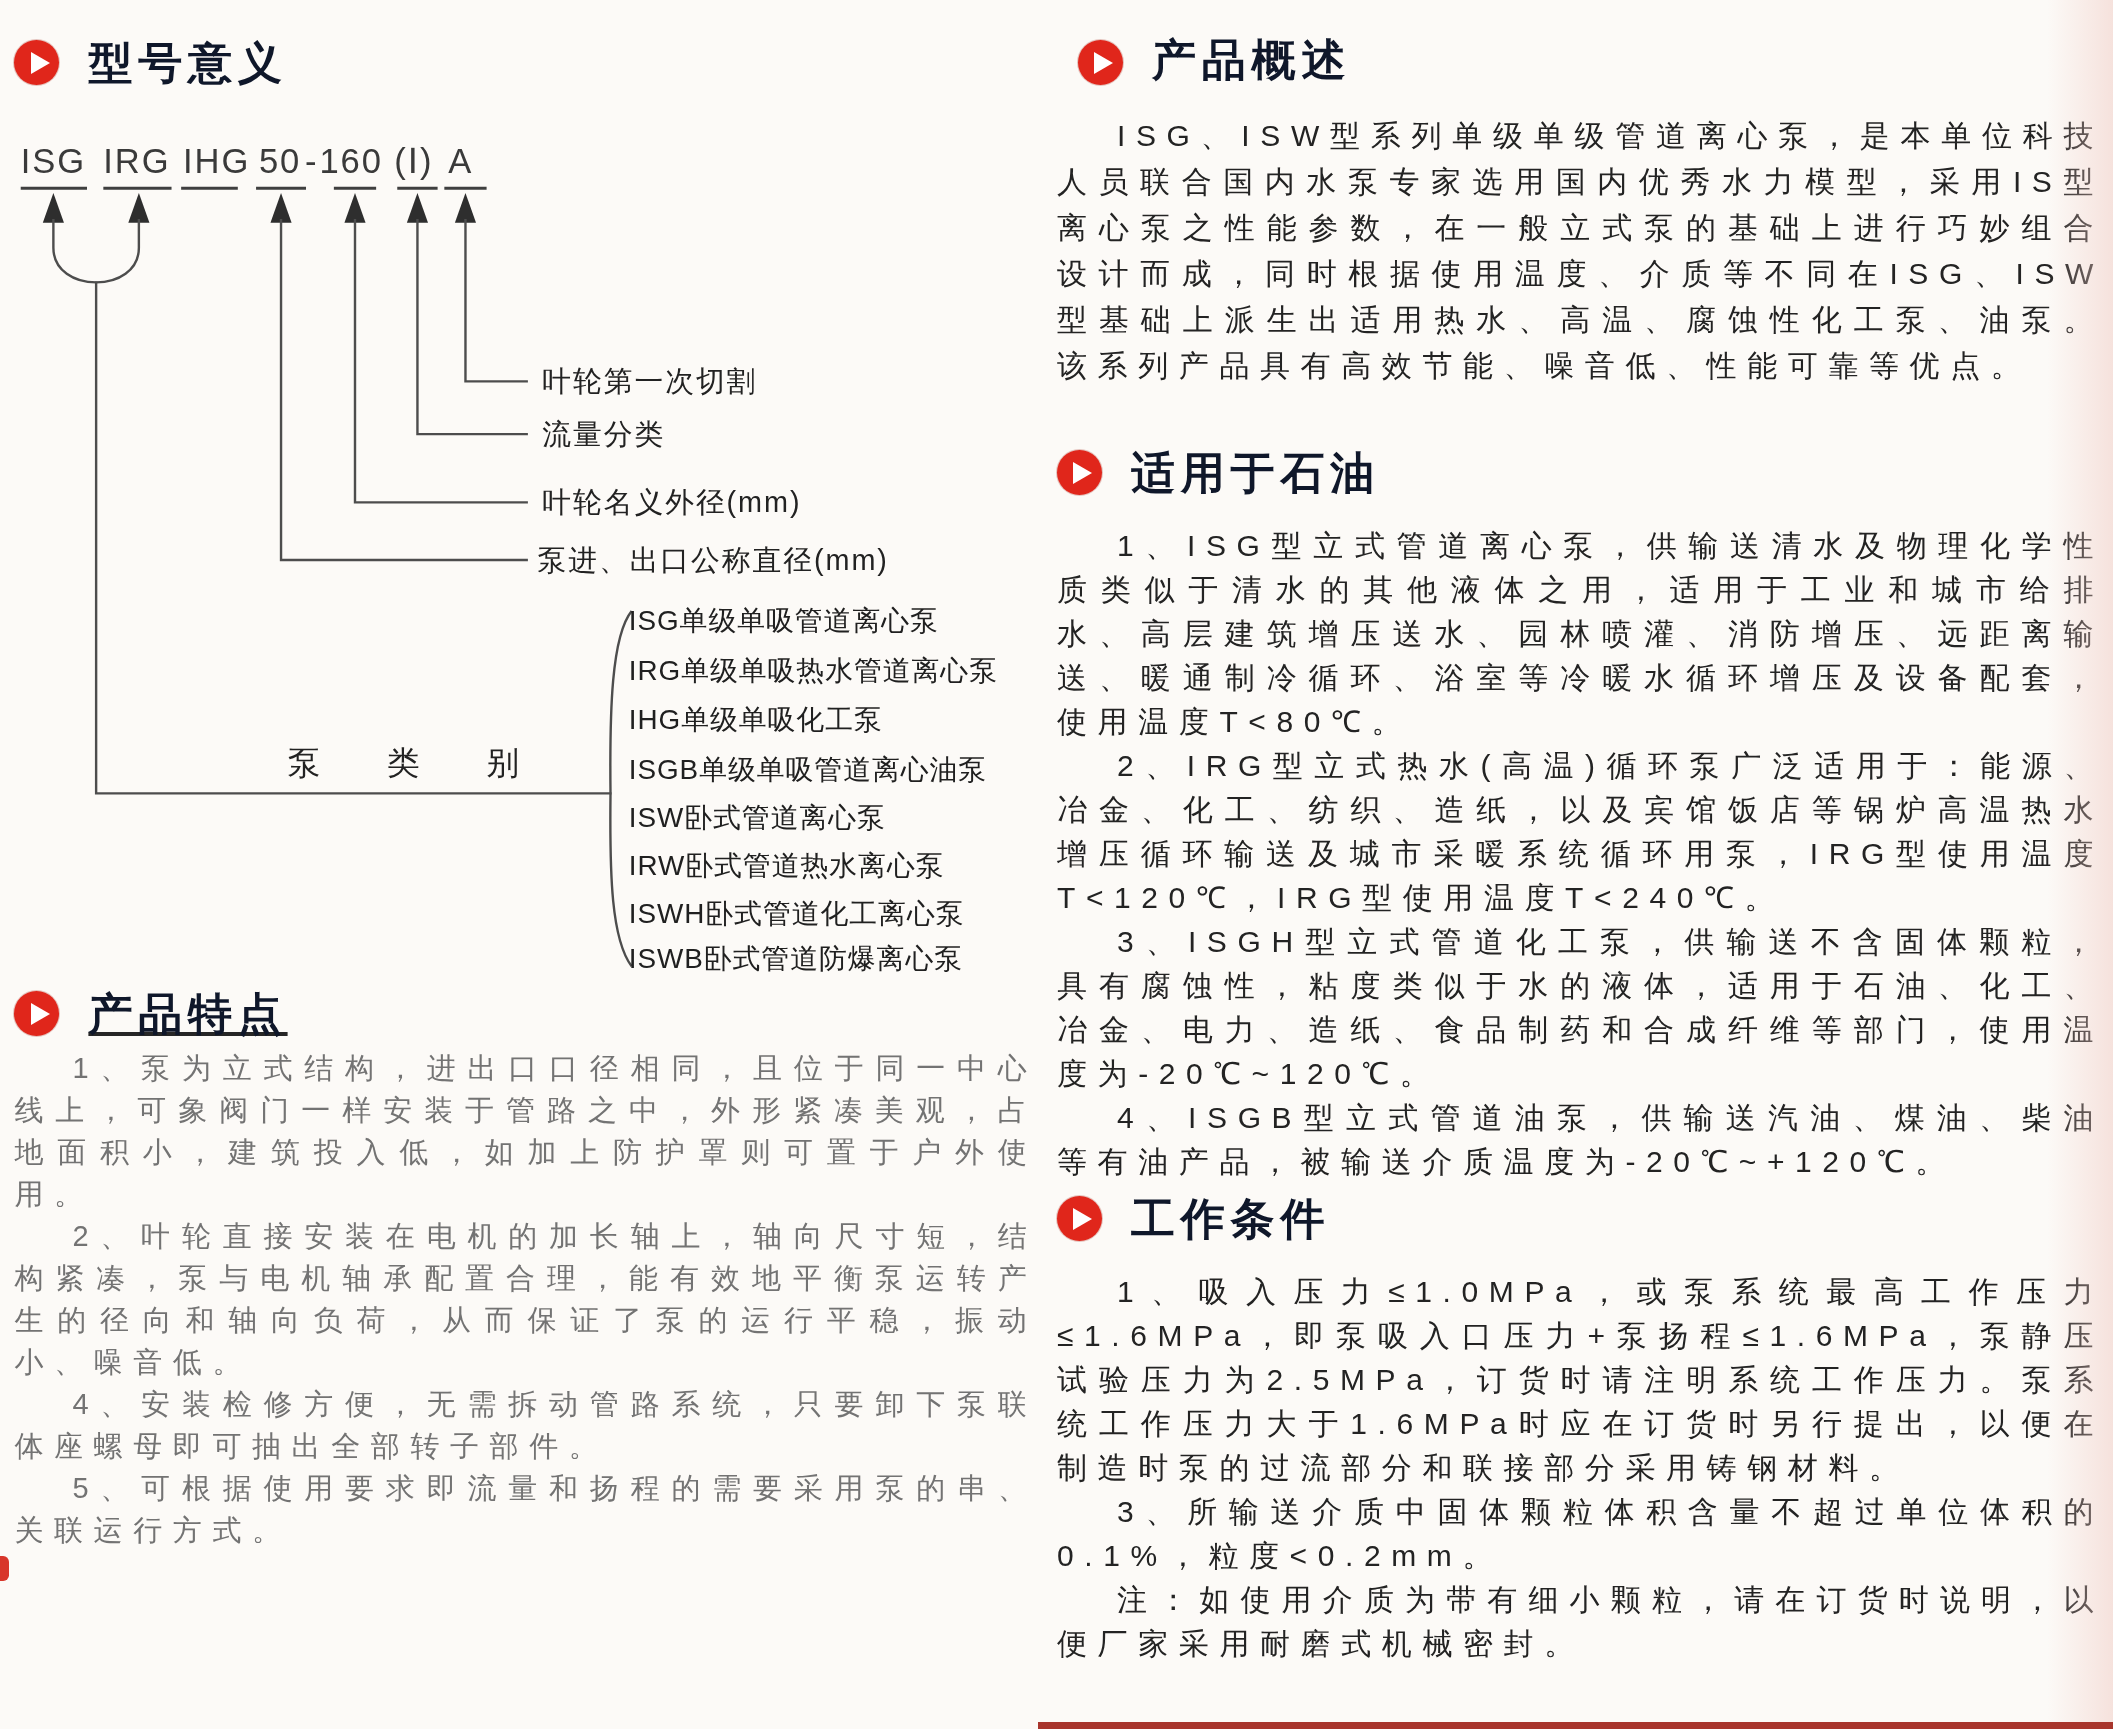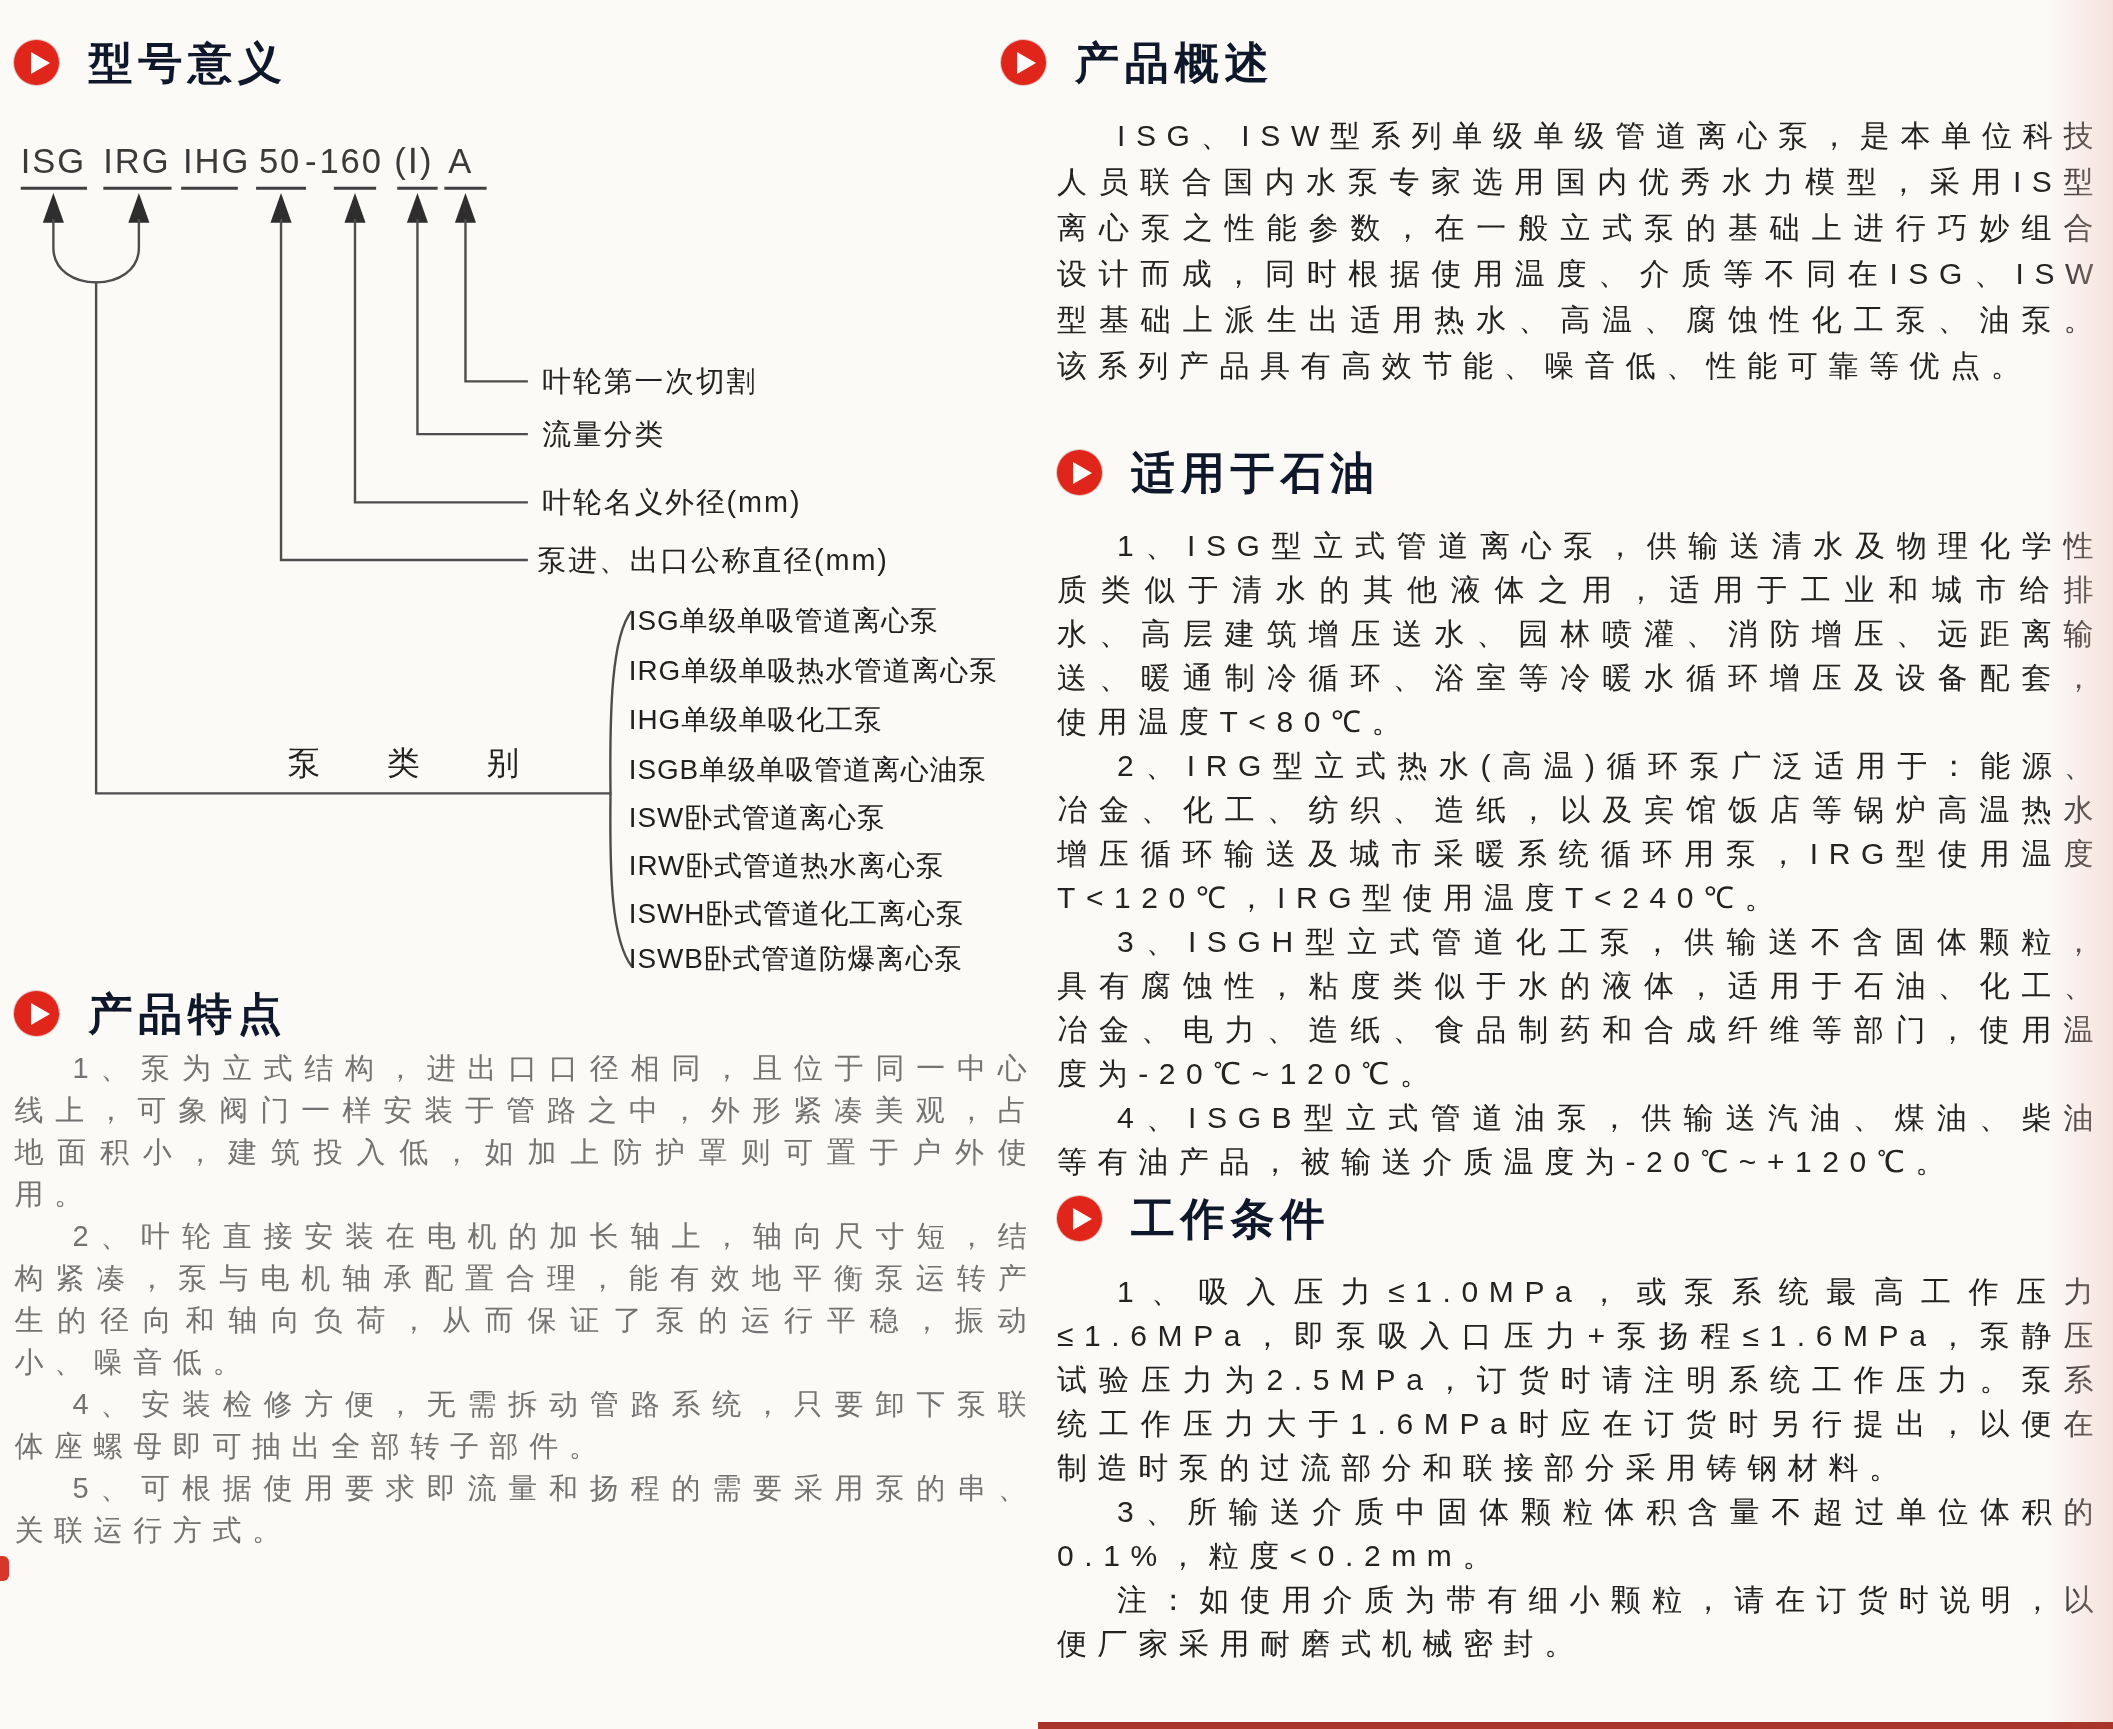--- a/index.html
+++ b/index.html
@@ -110,32 +110,32 @@
       <text class="pump" x="640" y="608">IRG单级单吸热水管道离心泵</text>
       <text class="pump" x="640" y="659">IHG单级单吸化工泵</text>
       <text class="pump" x="640" y="711">ISGB单级单吸管道离心油泵</text>
       <text class="pump" x="640" y="761">ISW卧式管道离心泵</text>
       <text class="pump" x="640" y="811">IRW卧式管道热水离心泵</text>
       <text class="pump" x="640" y="861">ISWH卧式管道化工离心泵</text>
       <text class="pump" x="640" y="908">ISWB卧式管道防爆离心泵</text>
     </g>
   </svg>
 
-  <div class="sec" style="left:14.4px;top:991px;">
+  <div class="sec" style="left:14.4px;top:991px;text-decoration:underline;">
     <span class="bullet"></span>
     <h2>产品特点</h2>
   </div>
   <div class="txt feat">
     <p>1、泵为立式结构，进出口口径相同，且位于同一中心线上，可象阀门一样安装于管路之中，外形紧凑美观，占地面积小，建筑投入低，如加上防护罩则可置于户外使用。</p>
     <p>2、叶轮直接安装在电机的加长轴上，轴向尺寸短，结构紧凑，泵与电机轴承配置合理，能有效地平衡泵运转产生的径向和轴向负荷，从而保证了泵的运行平稳，振动小、噪音低。</p>
     <p>4、安装检修方便，无需拆动管路系统，只要卸下泵联体座螺母即可抽出全部转子部件。</p>
     <p>5、可根据使用要求即流量和扬程的需要采用泵的串、关联运行方式。</p>
   </div>
 
-  <div class="sec" style="left:1001px;top:40px;">
+  <div class="sec" style="left:1078px;top:40px;font-family:Liberation Mono, monospace;">
     <span class="bullet"></span>
     <h2>产品概述</h2>
   </div>
   <div class="txt ovw">
     <p>ISG、ISW型系列单级单级管道离心泵，是本单位科技人员联合国内水泵专家选用国内优秀水力模型，采用IS型离心泵之性能参数，在一般立式泵的基础上进行巧妙组合设计而成，同时根据使用温度、介质等不同在ISG、ISW型基础上派生出适用热水、高温、腐蚀性化工泵、油泵。该系列产品具有高效节能、噪音低、性能可靠等优点。</p>
   </div>
 
   <div class="sec" style="left:1057px;top:450px;">
     <span class="bullet"></span>
     <h2>适用于石油</h2>

